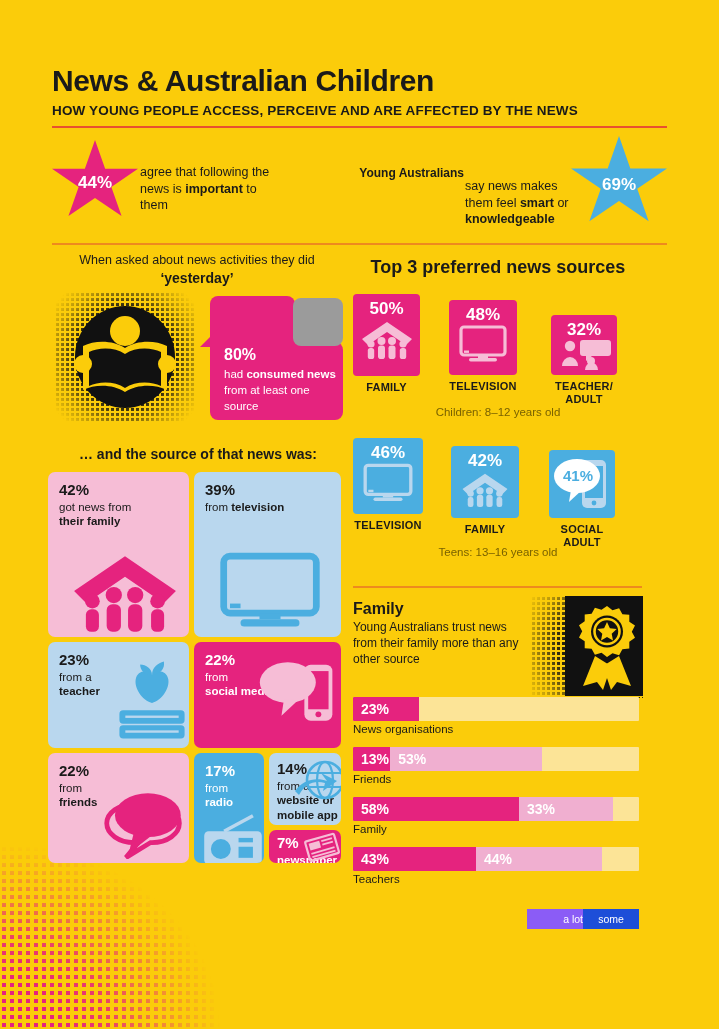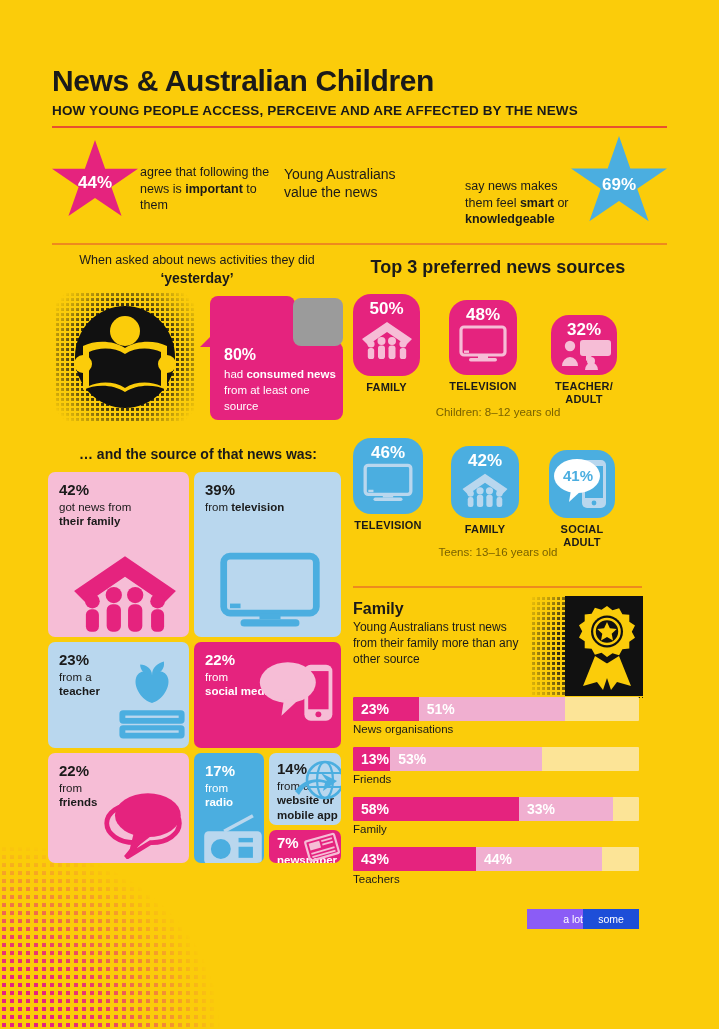--- a/index.html
+++ b/index.html
@@ -36,21 +36,21 @@
     position: absolute;
     clip-path: polygon(50% 0%, 61.8% 35.2%, 100% 35.2%, 69% 57.3%, 80.9% 92.7%, 50% 70.7%, 19.1% 92.7%, 31% 57.3%, 0% 35.2%, 38.2% 35.2%);
     display: flex; align-items: center; justify-content: center;
   }
   .star-pink { left: 0px; top: 4px; width: 86px; height: 82px; background: #E5237E; }
   .star-blue { left: 519px; top: 0px; width: 96px; height: 92px; background: #4BAEE0; }
   .star-val { color: #fff; font-size: 17px; font-weight: bold; margin-top: 4px; }
   .star-blue .star-val { margin-top: 6px; }
   .hero-text-l { position: absolute; left: 88px; top: 28px; width: 130px; font-size: 12.5px; line-height: 1.32; }
   .hero-text-r { position: absolute; left: 413px; top: 42px; width: 120px; font-size: 12.5px; line-height: 1.32; }
-  .hero-center { position: absolute; left: 232px; top: 30px; width: 180px; text-align: left; font-size: 14px; font-weight: normal; line-height: 1.25; }
+  .hero-center { position: absolute; left: 232px; top: 30px; width: 180px; text-align: right; font-size: 12px; font-weight: bold; line-height: 1.25; }
   b { font-weight: bold; }
 
   
   .rule-orange { position: absolute; background: #EE8A1E; height: 1.5px; }
   .r1 { left: 52px; top: 243px; width: 615px; }
   .r2 { left: 353px; top: 586px; width: 289px; }
 
   
   .sec-h { font-size: 13px; font-weight: bold; text-align: center; line-height: 1.35; }
   .h-yesterday { position: absolute; left: 52px; top: 252px; width: 290px; }
@@ -79,21 +79,21 @@
   .co-body { position: absolute; left: 10px; top: 46px; width: 133px; height: 78px; background: #E5237E; border-radius: 0 8px 8px 8px; }
   .co-grey { position: absolute; left: 93px; top: 2px; width: 50px; height: 48px; background: #9B9B9B; border-radius: 8px; }
   .co-txt { position: absolute; left: 24px; top: 48px; width: 118px; color: #fff; font-size: 11.5px; line-height: 1.38; }
   .co-txt .pct { font-size: 16px; font-weight: bold; display: block; margin-bottom: 1px; }
 
   
   .tiles { position: absolute; }
   .tiles-kids { left: 353px; top: 284px; width: 290px; height: 120px; }
   .tiles-teens { left: 353px; top: 438px; width: 290px; height: 125px; }
   .tile { position: absolute; display: flex; flex-direction: column; align-items: center; }
-  .tile-box { border-radius: 18px; display: flex; flex-direction: column; align-items: center; justify-content: flex-start; }
+  .tile-box { border-radius: 4px; display: flex; flex-direction: column; align-items: center; justify-content: flex-start; }
   .tile-pct { color: #fff; font-size: 17px; font-weight: bold; padding-top: 5px; }
   .tile-lab { font-size: 11px; font-weight: bold; text-align: center; margin-top: 5px; line-height: 1.15; letter-spacing: 0.2px; }
   .cap { position: absolute; text-align: center; font-size: 11.5px; color: #7a6200; width: 290px; }
   .cap-kids { left: 353px; top: 406px; }
   .cap-teens { left: 353px; top: 546px; }
 
   
   .grid { position: absolute; left: 48px; top: 472px; width: 293px; height: 400px; }
   .card { position: absolute; border-radius: 7px; overflow: hidden; }
   .card .hd { position: absolute; left: 11px; top: 8px; font-size: 11.5px; line-height: 1.3; }
@@ -148,21 +148,20 @@
 
   <div class="hero">
     <div class="star star-pink">
       <span class="star-val">44%</span>
     </div>
     <div class="hero-text-l">
       <span>agree that following the news is </span><b>important</b><span> to them</span>
     </div>
     <div class="hero-center">
       <div>Young Australians</div>
-      <div>value the news</div>
     </div>
     <div class="hero-text-r">
       <span>say news makes them feel </span><b>smart</b><span> or </span><b>knowledgeable</b>
     </div>
     <div class="star star-blue">
       <span class="star-val">69%</span>
     </div>
   </div>
 
   <div class="rule-orange r1"></div>
@@ -449,23 +448,20 @@
     </div>
   </div>
 
   <div class="bars">
 
     <div class="barrow">
       <div class="bar">
         <div class="seg-a" style="width:23%;">
             <span class="seg-lab">23%</span>
           </div>
-        <div class="seg-b" style="width:51%;">
-            <span class="seg-lab">51%</span>
-          </div>
       </div>
       <div class="bar-name">News organisations</div>
     </div>
 
     <div class="barrow">
       <div class="bar">
         <div class="seg-a" style="width:13%;">
             <span class="seg-lab">13%</span>
           </div>
         <div class="seg-b" style="width:53%;">

